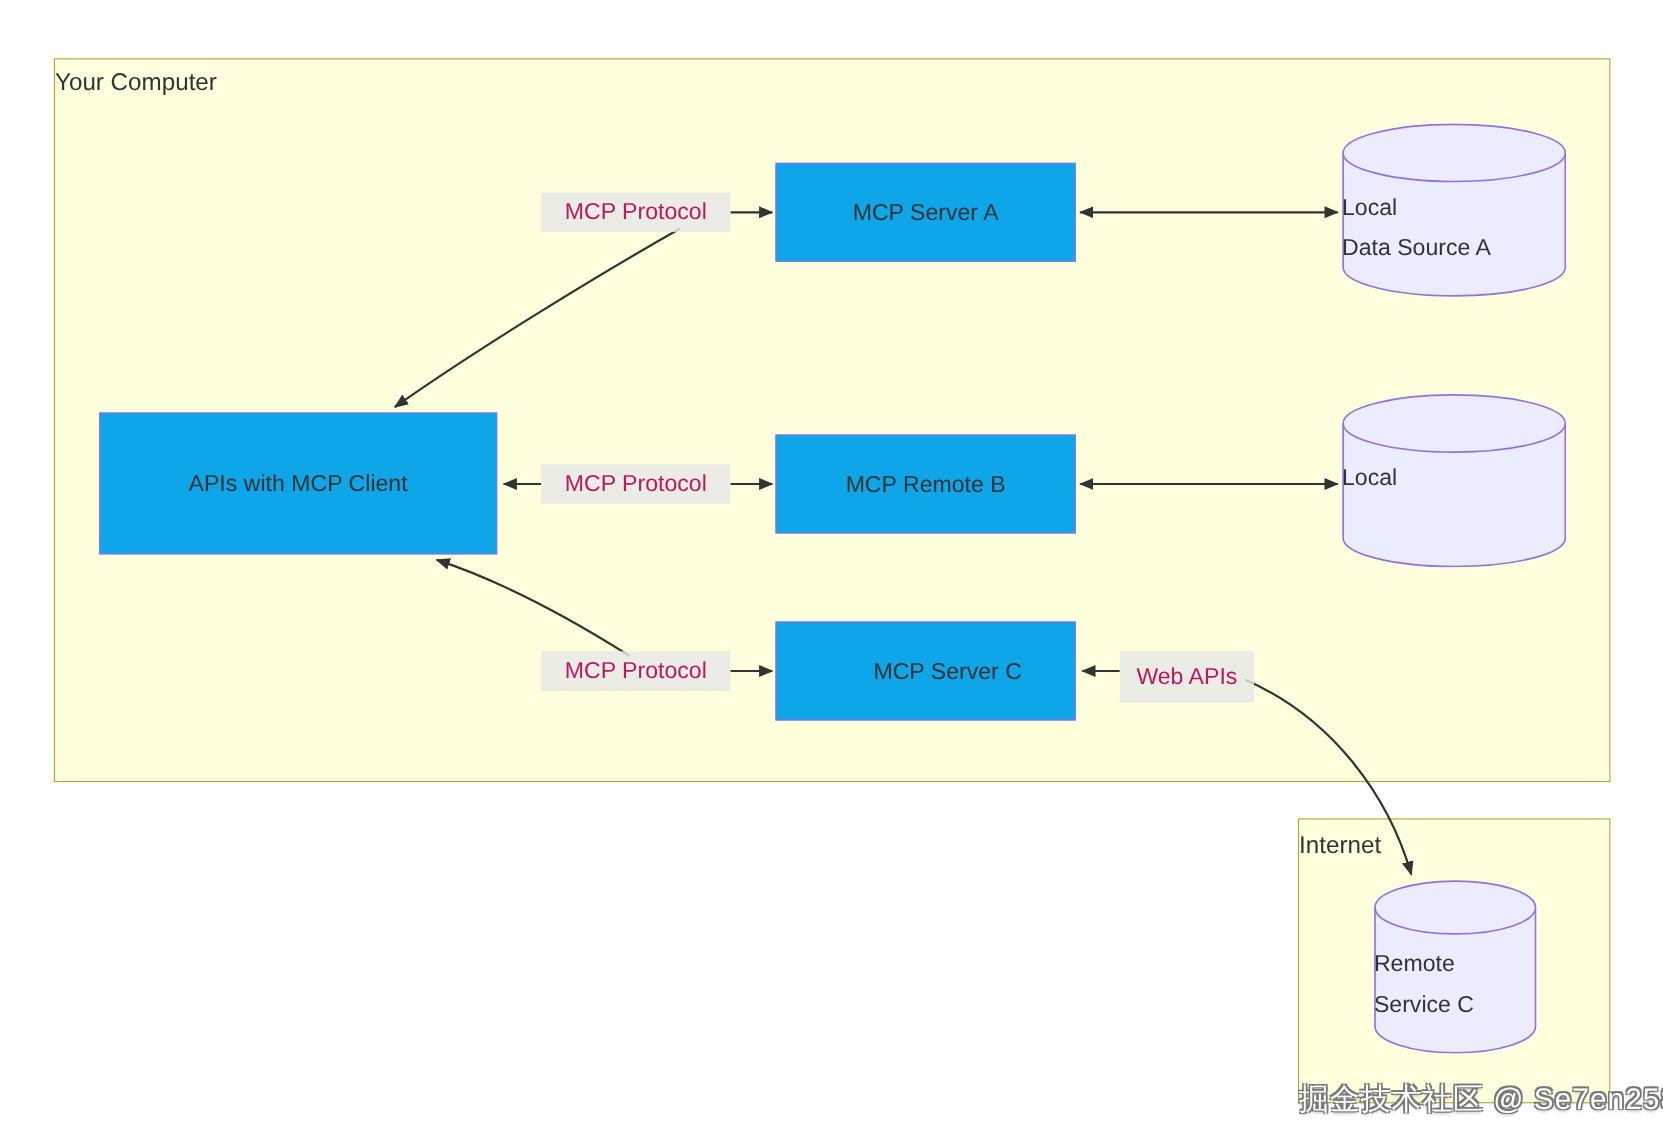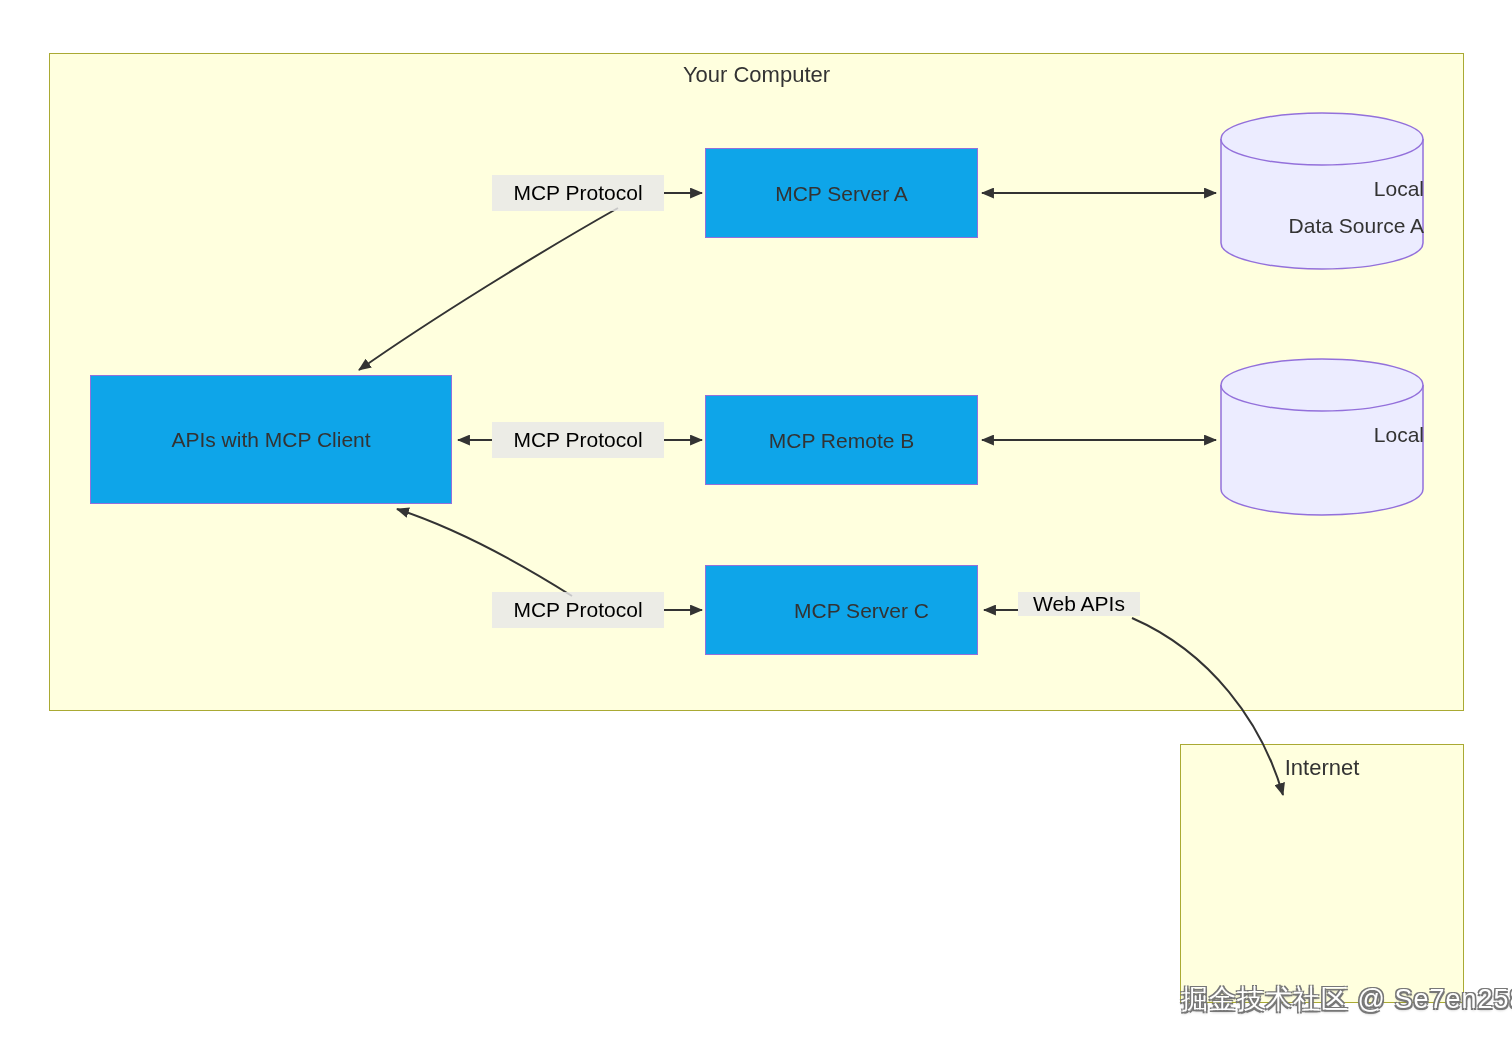--- a/index.html
+++ b/index.html
@@ -4,40 +4,40 @@
 <style>
   html,body { margin:0; padding:0; background:#ffffff; }
   .canvas {
     position:relative; width:1512px; height:1040px; overflow:hidden;
     background:#ffffff; font-family:"Liberation Sans", sans-serif; color:#333333;
   }
   .subgraph {
     position:absolute; background:#ffffde; border:1px solid #aaaa33; box-sizing:border-box;
   }
   .subgraph-title {
-    position:absolute; left:0; right:0; top:8px; text-align:center;
+    position:absolute; left:0; right:0; top:8px; 
     font-size:22px; color:#333333;
   }
   .edges-layer { position:absolute; left:0; top:0; width:1512px; height:1040px; pointer-events:none; }
   .edge { stroke:#333333; stroke-width:2; fill:none; }
   .node {
     position:absolute; background:#0ea5e9; border:1px solid #9370DB; box-sizing:border-box;
     display:flex; flex-direction:column; align-items:center; justify-content:center;
     font-size:21px; line-height:39px; text-align:center; color:#333333;
   }
   .cylinder { position:absolute; }
   .cylinder svg { display:block; }
   .cyl-text {
-    position:absolute; left:0; right:0; top:58px; text-align:right;
+    position:absolute; left:0; right:0; top:58px; text-align:left;
     font-size:21px; line-height:37px; color:#333333;
   }
   .edge-label {
     position:absolute; background:rgba(232,232,232,0.82);
     display:flex; align-items:center; justify-content:center;
-    font-size:21px; color:#000000; box-sizing:border-box;
+    font-size:21px; color:#be185d; box-sizing:border-box;
   }
   .watermark {
     position:absolute; left:1181px; top:981px; white-space:nowrap;
     font-size:27px; letter-spacing:1px; color:#ffffff;
     text-shadow: -1.5px -1.5px 0 #777777, 1.5px -1.5px 0 #777777,
                  -1.5px 1.5px 0 #777777, 1.5px 1.5px 0 #777777,
                  0 2px 3px rgba(0,0,0,0.35);
   }
 </style>
 </head>
@@ -103,21 +103,31 @@
   <div class="cylinder" style="left:1220px; top:358px; width:204px; height:158px;">
     <svg width="204" height="158" viewBox="0 0 204 158">
       <path d="M1,27 v104 a101,26 0 0 0 202,0 v-104" fill="#ECECFF" stroke="#9370DB" stroke-width="1.5"></path>
       <ellipse cx="102" cy="27" rx="101" ry="26" fill="#ECECFF" stroke="#9370DB" stroke-width="1.5"></ellipse>
     </svg>
     <div class="cyl-text">
       <div>Local</div>
     </div>
   </div>
 
+  <div class="cylinder" style="left:1249px; top:800px; width:148px; height:158px;">
+    <svg width="148" height="158" viewBox="0 0 148 158">
+      <path d="M1,25 v108 a73,24 0 0 0 146,0 v-108" fill="#ECECFF" stroke="#9370DB" stroke-width="1.5"></path>
+      <ellipse cx="74" cy="25" rx="73" ry="24" fill="#ECECFF" stroke="#9370DB" stroke-width="1.5"></ellipse>
+    </svg>
+    <div class="cyl-text">
+      <div>Remote</div>
+      <div>Service C</div>
+    </div>
+  </div>
 
   <div class="edge-label" style="left:492px; top:175px; width:172px; height:36px;">MCP Protocol</div>
   <div class="edge-label" style="left:492px; top:422px; width:172px; height:36px;">MCP Protocol</div>
   <div class="edge-label" style="left:492px; top:592px; width:172px; height:36px;">MCP Protocol</div>
-  <div class="edge-label" style="left:1018px; top:592px; width:122px; height:24px;">Web APIs</div>
+  <div class="edge-label" style="left:1018px; top:592px; width:122px; height:47px;">Web APIs</div>
 
   <div class="watermark">掘金技术社区 @ Se7en258</div>
 
 </div>
 
 </body></html>

